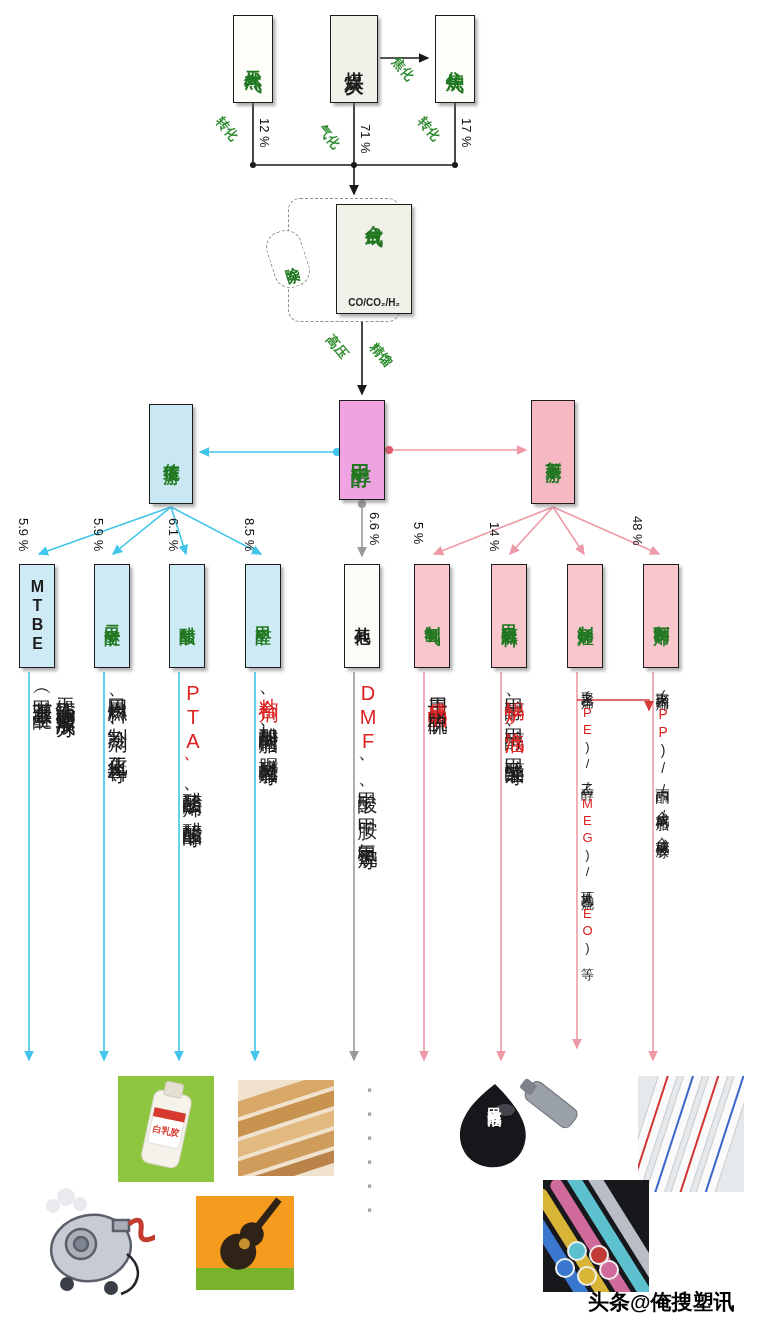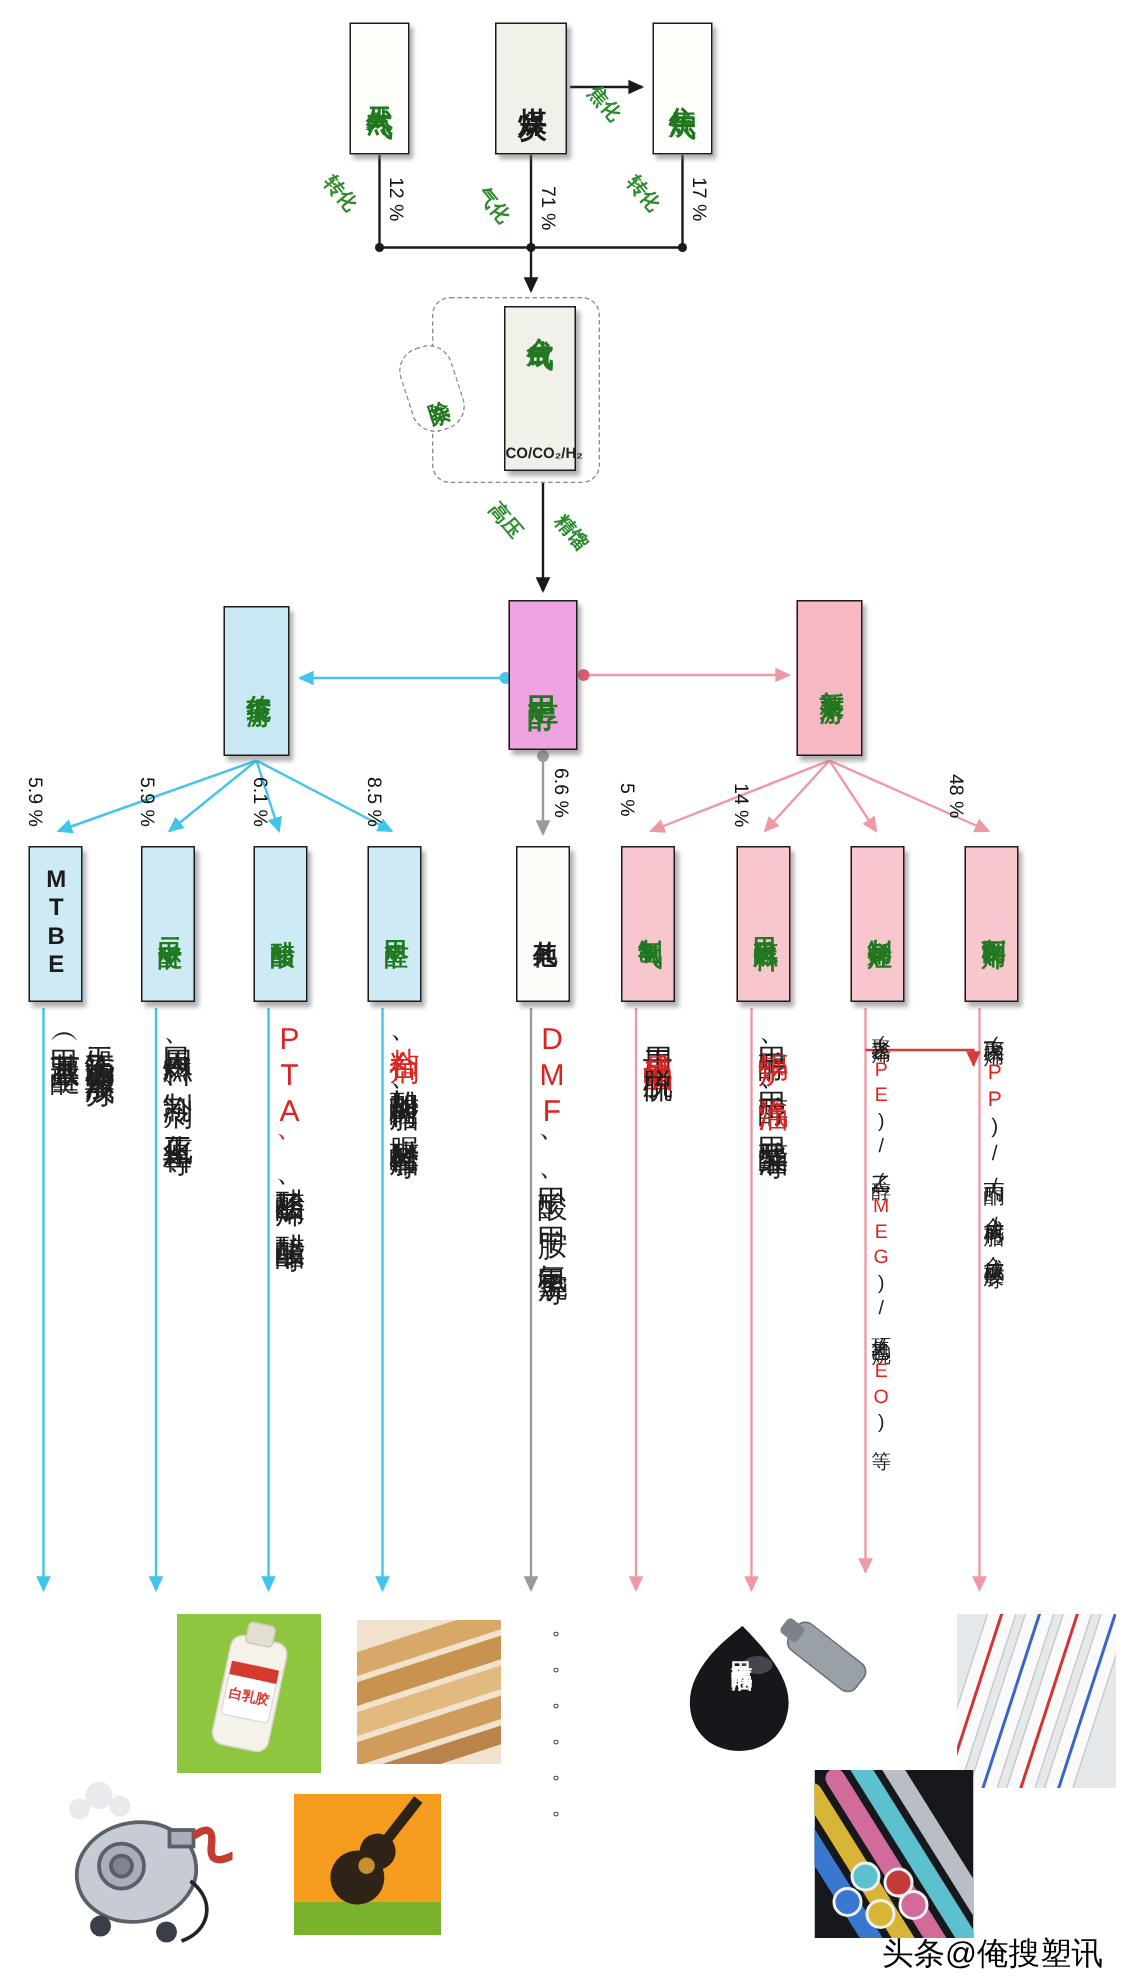--- a/index.html
+++ b/index.html
@@ -33,21 +33,21 @@
   .desc{position:absolute;top:682px;height:392px;writing-mode:vertical-lr;
         text-orientation:upright;font-size:20px;line-height:1.15;letter-spacing:2px;color:#1e1e1e}
   .desc .red{color:#dd2222}
   .syngas-inner{position:relative;width:100%;height:100%;display:flex;align-items:flex-start;justify-content:center}
   .formula{position:absolute;bottom:5px;left:0;right:0;text-align:center;font-size:10px;
            font-weight:bold;color:#222;letter-spacing:0}
   .vdots{position:absolute;writing-mode:vertical-rl;text-orientation:upright;
          font-size:15px;letter-spacing:9px;color:#222}
   .fuel-label{position:absolute;writing-mode:vertical-rl;text-orientation:upright;color:#fff;
               font-weight:bold;font-size:14px;letter-spacing:2px}
-  .watermark{position:absolute;font-size:21px;font-weight:normal;color:#000;white-space:nowrap}
+  .watermark{position:absolute;font-size:21px;font-weight:bold;color:#000;white-space:nowrap}
   .img{position:absolute}
 </style>
 </head>
 <body>
 
 <div class="canvas" id="canvas">
 
   <svg class="lines" width="765" height="1325" viewBox="0 0 765 1325">
     <defs>
       <marker id="mb" viewBox="0 0 8 8" refX="6.5" refY="4" markerWidth="7" markerHeight="7" orient="auto">
@@ -126,21 +126,21 @@
   <span class="proc" style="left:316px;top:128px">气化</span>
   <span class="proc" style="left:416px;top:120px">转化</span>
   <span class="pct" style="left:257px;top:118px">12 %</span>
   <span class="pct" style="left:358px;top:124px">71 %</span>
   <span class="pct" style="left:459px;top:118px">17 %</span>
 
   <div class="dashedbox" style="left:288px;top:198px;width:112px;height:124px"></div>
   <div class="bubble" style="left:270px;top:230px;width:36px;height:58px">
     <span class="vlabel" style="font-size:14px">除杂</span>
   </div>
-  <div class="nodebox graybg" style="left:336px;top:204px;width:48px;height:110px">
+  <div class="nodebox graybg" style="left:336px;top:204px;width:76px;height:110px">
     <div class="syngas-inner">
       <span class="vlabel" style="font-size:18px;padding-top:5px">合成气</span>
       <span class="formula">CO/CO₂/H₂</span>
     </div>
   </div>
   <span class="proc" style="left:324px;top:338px">高压</span>
   <span class="proc" style="left:368px;top:346px">精馏</span>
 
   <div class="nodebox pinkbg" style="left:339px;top:400px;width:46px;height:100px">
     <span class="vlabel" style="font-size:20px">甲醇</span>

